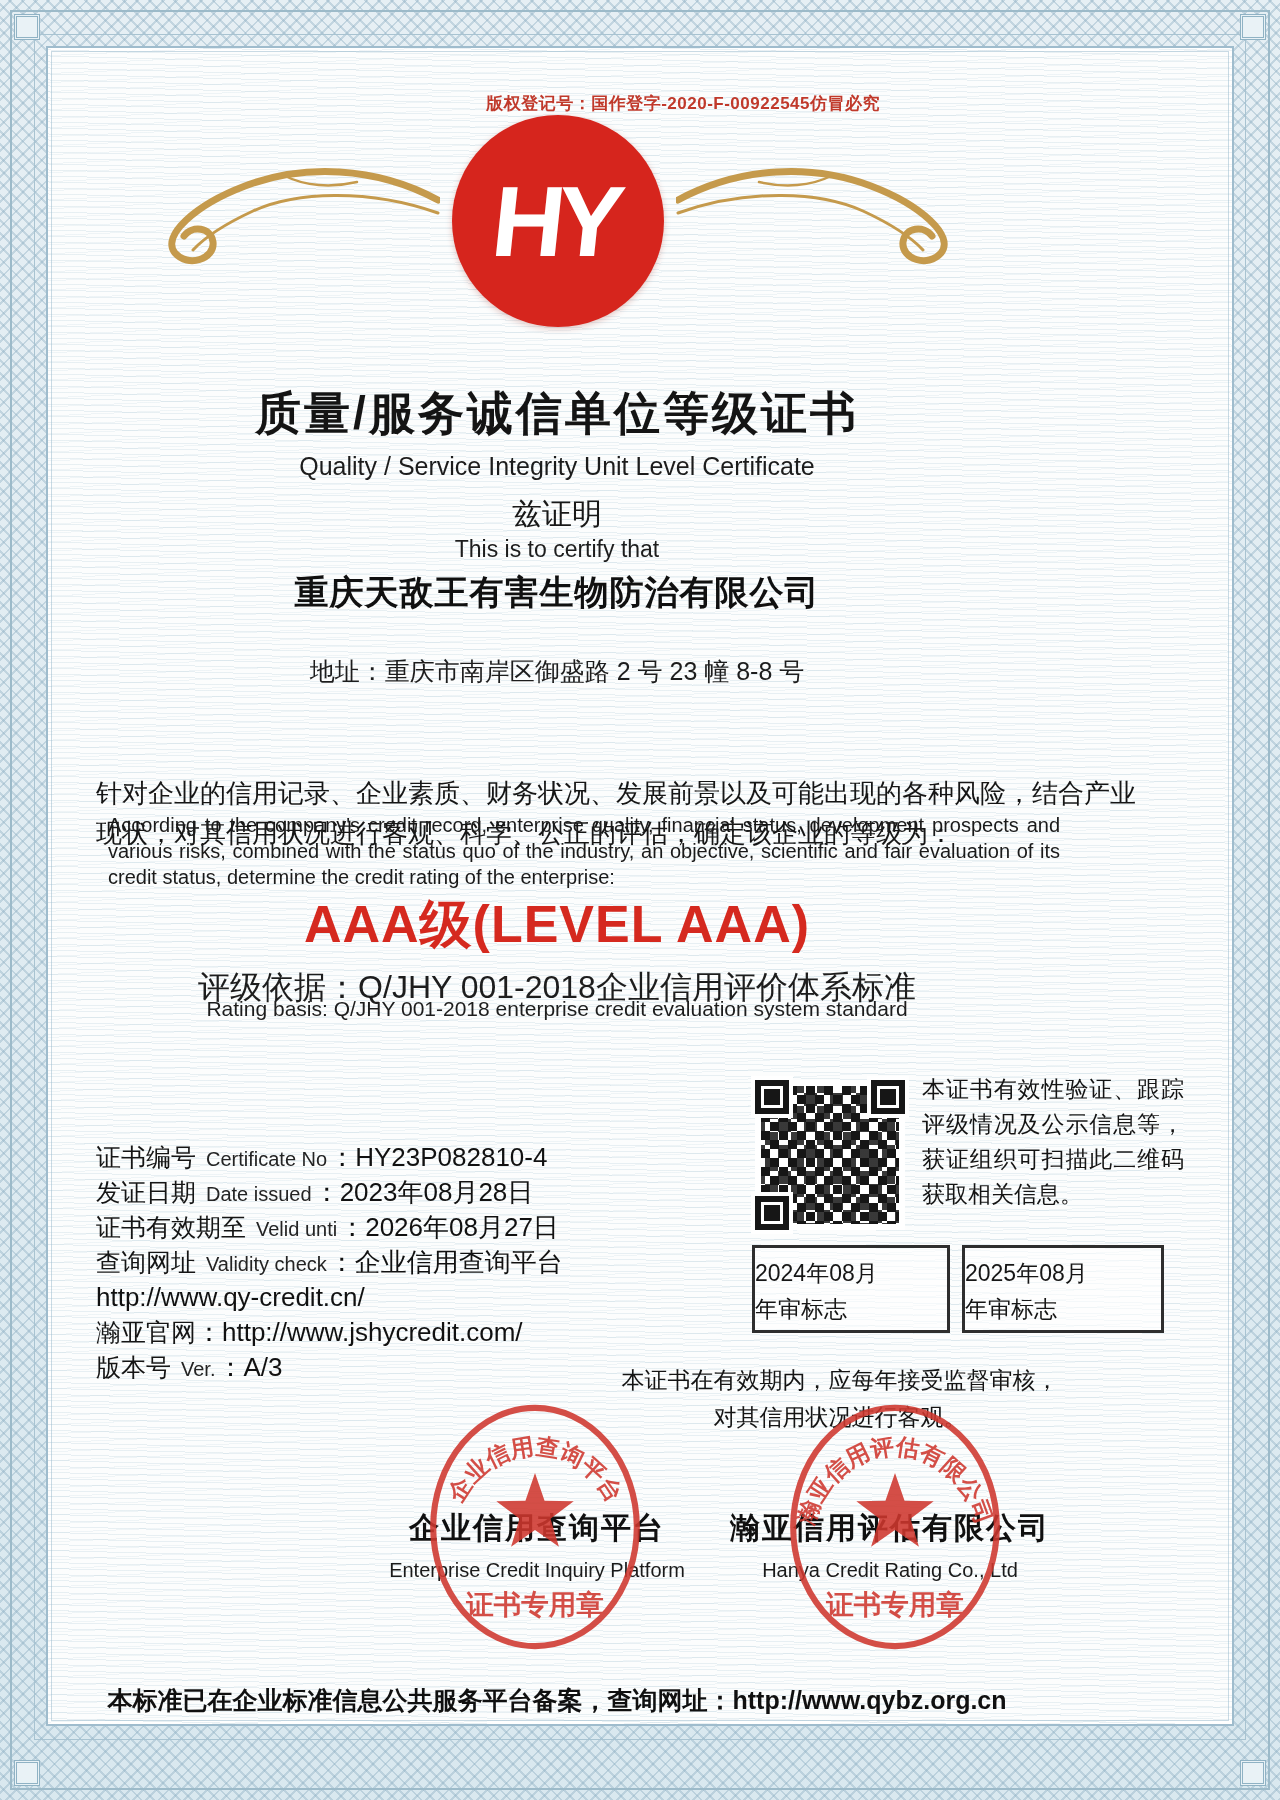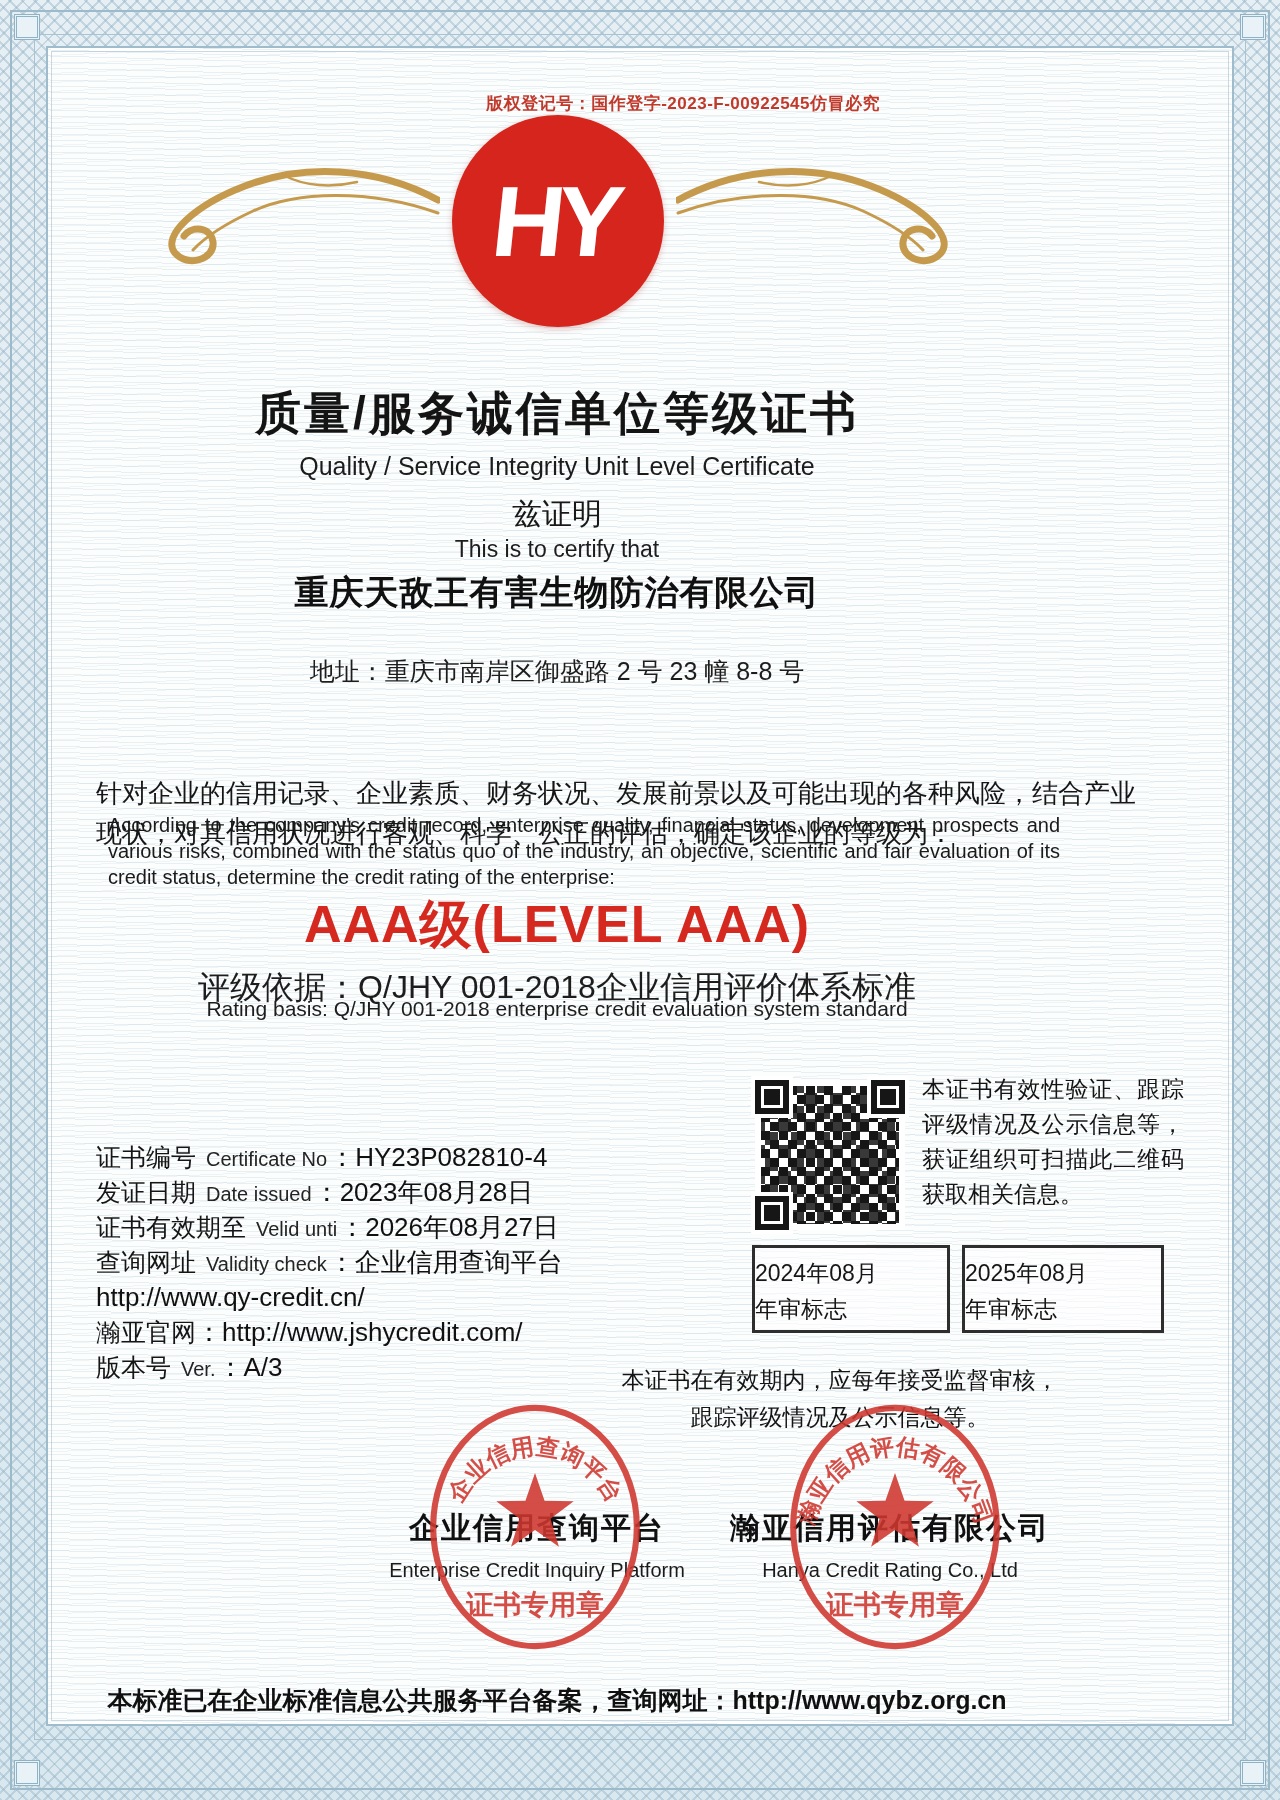--- a/index.html
+++ b/index.html
@@ -81,21 +81,21 @@
 
 <div class="cert">
   <div class="frame-outer"></div>
   <div class="frame-mid"></div>
   <div class="corner c-tl"></div>
   <div class="corner c-tr"></div>
   <div class="corner c-bl"></div>
   <div class="corner c-br"></div>
   <div class="paper"></div>
 
-  <div class="abs copyright">版权登记号：国作登字-2023-F-00922545仿冒必究</div>
+  <div class="abs copyright">版权登记号：国作登字-2020-F-00922545仿冒必究</div>
 
   <svg class="abs flourish fl-left" viewBox="0 0 305 112">
     <path class="gold" stroke-width="7" d="M303,42 C240,8 168,6 110,28 C60,47 26,78 40,95 C53,110 80,101 78,84 C76,69 57,67 49,78"></path>
     <path class="gold" stroke-width="3" d="M303,55 C232,30 160,34 118,53 C90,66 70,79 58,92"></path>
     <path class="gold" stroke-width="2.5" d="M150,18 C170,28 196,30 222,24"></path>
   </svg>
   <svg class="abs flourish fl-right" viewBox="0 0 305 112">
     <path class="gold" stroke-width="7" d="M303,42 C240,8 168,6 110,28 C60,47 26,78 40,95 C53,110 80,101 78,84 C76,69 57,67 49,78"></path>
     <path class="gold" stroke-width="3" d="M303,55 C232,30 160,34 118,53 C90,66 70,79 58,92"></path>
     <path class="gold" stroke-width="2.5" d="M150,18 C170,28 196,30 222,24"></path>
@@ -158,21 +158,21 @@
     <div>2024年08月</div>
     <div>年审标志</div>
   </div>
   <div class="abs year-box yb-2">
     <div>2025年08月</div>
     <div>年审标志</div>
   </div>
 
   <div class="abs audit-note">
     <div>本证书在有效期内，应每年接受监督审核，</div>
-    <div>跟踪评级情况及公示信息等。</div>
+    <div>对其信用状况进行客观。</div>
   </div>
 
   <div class="abs org org-1">
     <div class="org-zh">企业信用查询平台</div>
     <div class="org-en">Enterprise Credit Inquiry Platform</div>
   </div>
   <div class="abs org org-2">
     <div class="org-zh">瀚亚信用评估有限公司</div>
     <div class="org-en">Hanya Credit Rating Co., Ltd</div>
   </div>

